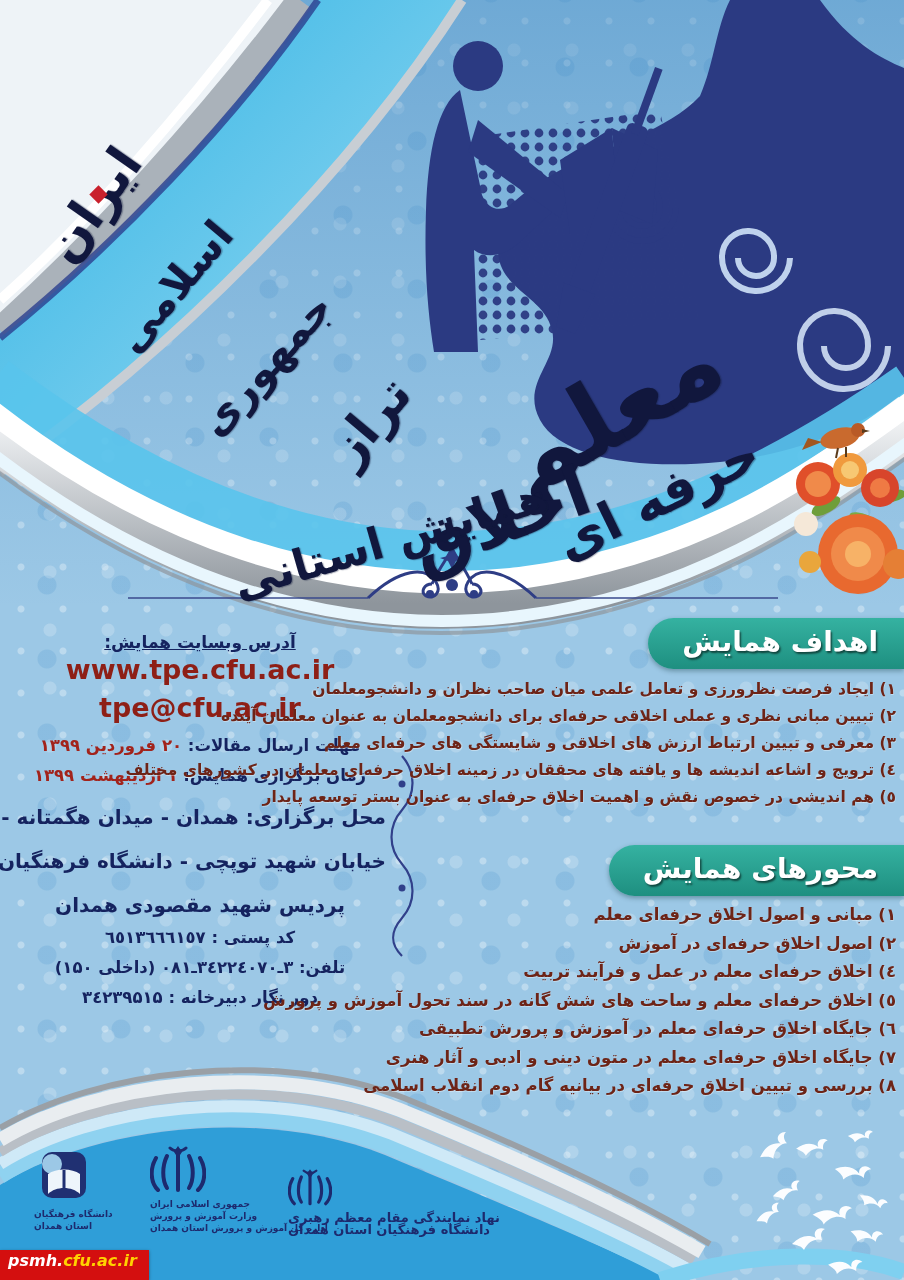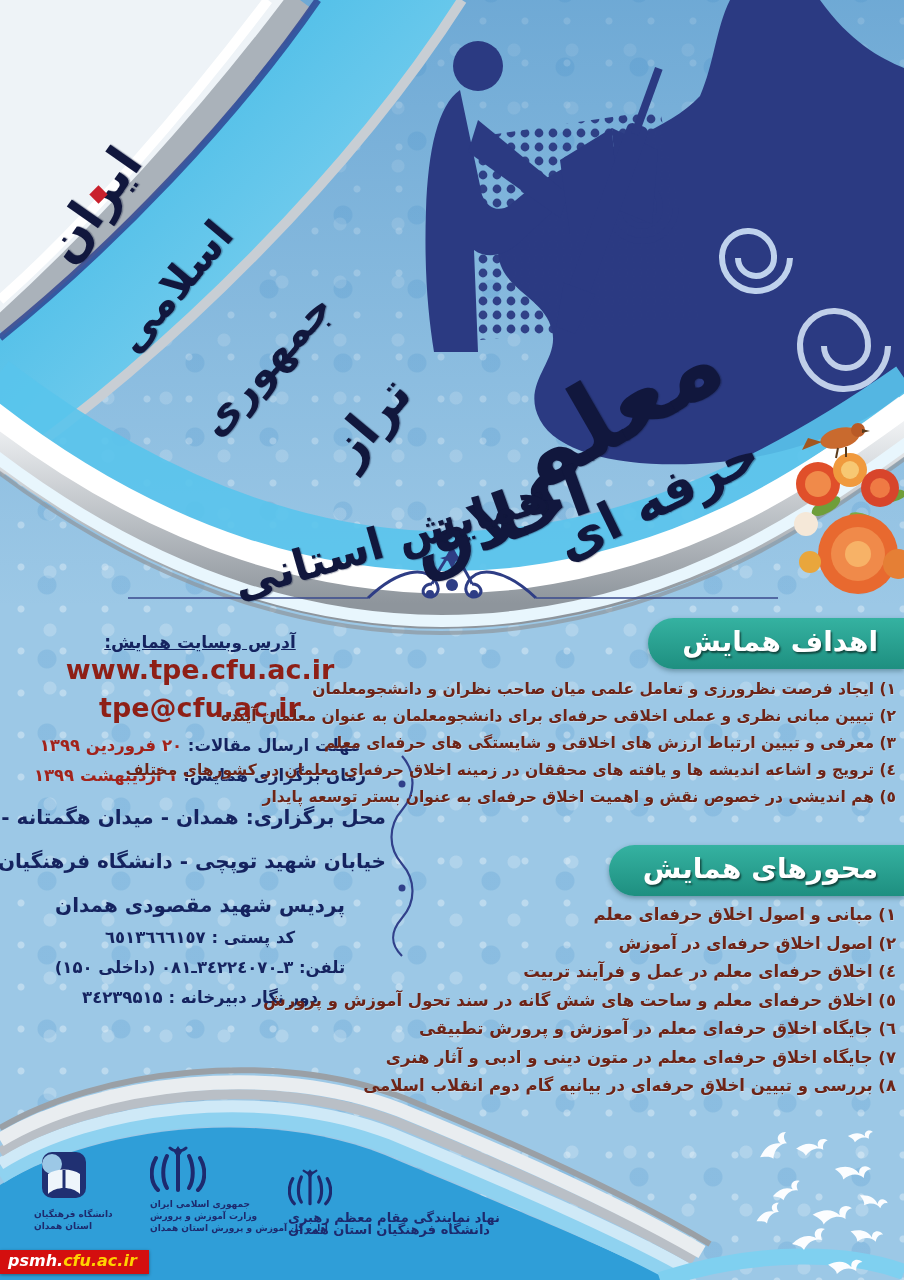--- a/index.html
+++ b/index.html
@@ -63,21 +63,21 @@
   
   .logos{position:absolute;left:0;top:1130px;width:904px;height:150px;z-index:2;}
   .logo{position:absolute;text-align:left;color:#1d2a6e;font-weight:bold;}
   .logo .cap{font-size:9px;line-height:12px;white-space:nowrap;}
   .logo1{left:34px;top:18px;width:112px;}
   .logo2{left:150px;top:16px;width:128px;}
   .logo3{left:288px;top:38px;width:150px;}
   .logo3 .cap{font-size:13px;}
 
   .site-badge{position:absolute;left:0;top:1250px;z-index:4;background:#d40f0f;
-    padding:3px 12px 5px 8px;font-style:italic;font-weight:bold;font-size:16px;line-height:1;
+    padding:3px 12px 11px 8px;font-style:italic;font-weight:bold;font-size:16px;line-height:1;
     box-shadow:0 1px 3px rgba(0,0,0,.4);}
   .site-badge .b1{color:#ffffff;}
   .site-badge .b2{color:#ffd200;}
 </style>
 </head>
 <body>
 
 <div class="poster">
   <div class="top-tint"></div>
 

